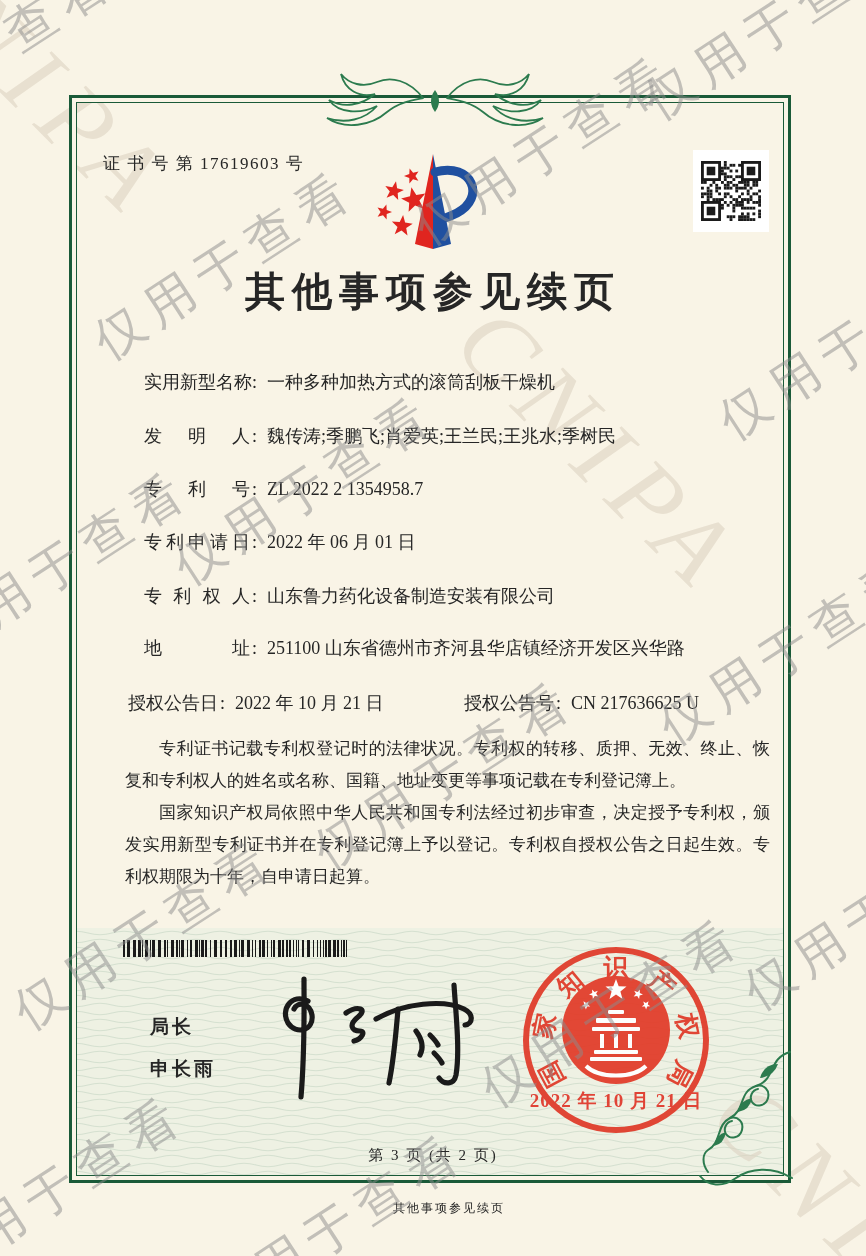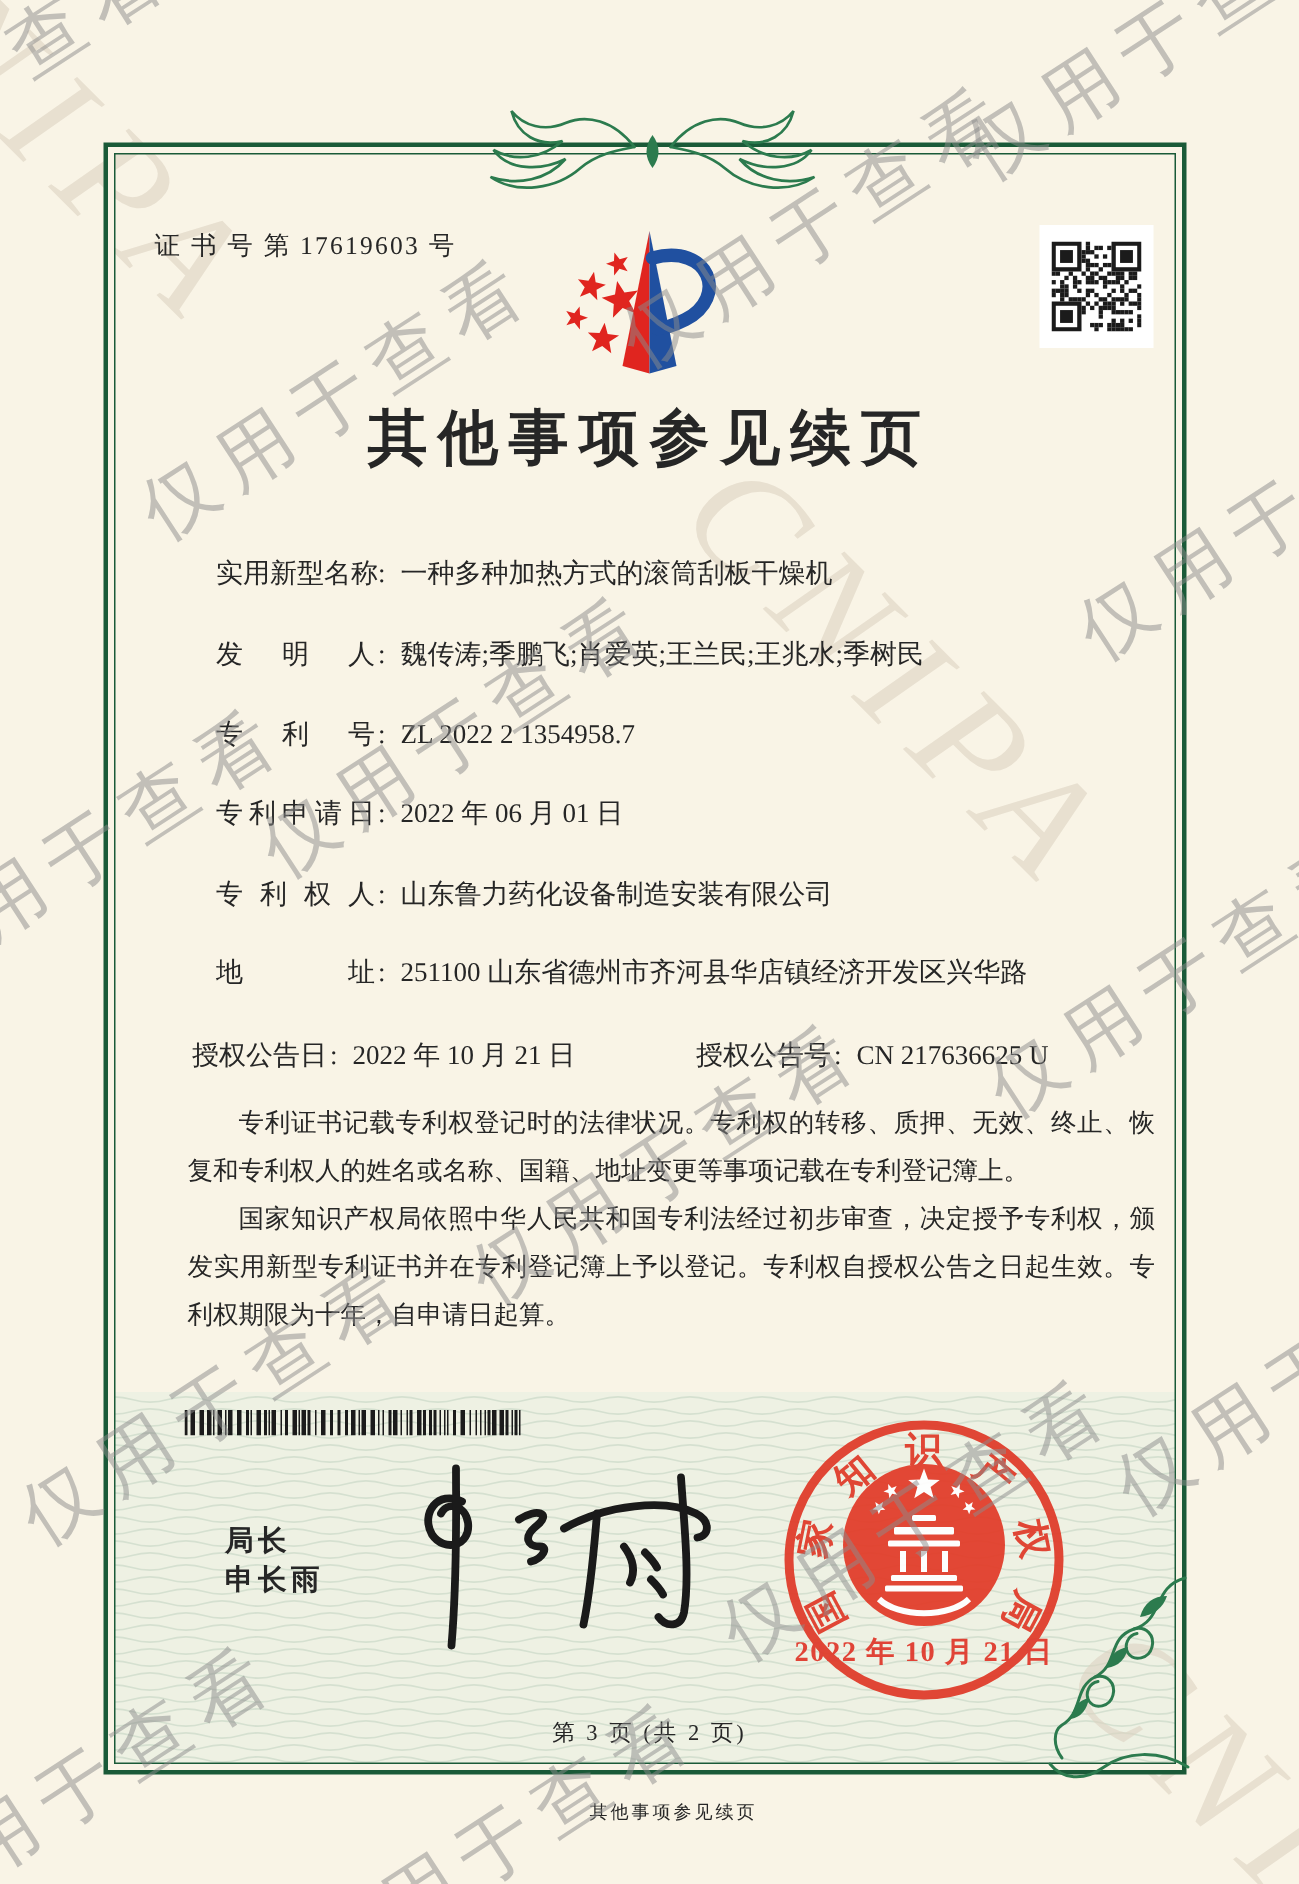--- a/index.html
+++ b/index.html
@@ -36,21 +36,21 @@
   .fcolon{display:inline-block;margin:0 10px 0 2px;}
   .grant-left{position:absolute;left:128px;top:691px;font-size:18px;white-space:nowrap;}
   .grant-right{position:absolute;left:464px;top:691px;font-size:18px;white-space:nowrap;}
   .bodytext{
     position:absolute;left:125px;top:733px;width:645px;
     font-size:17px;line-height:1.88;text-align:justify;
   }
   .bodytext p{margin:0;text-indent:2em;}
   .barcode{position:absolute;left:123px;top:940px;width:224px;height:17px;}
   .officer{position:absolute;left:150px;top:1014px;font-family:"Liberation Sans","DejaVu Sans",sans-serif;font-weight:700;font-size:19px;letter-spacing:3px;}
-  .officer .name{}
+  .officer .name{margin-top:16px;}
   .signature{position:absolute;left:258px;top:975px;z-index:12;}
   .seal{position:absolute;left:520px;top:944px;width:192px;height:192px;z-index:15;opacity:.93;}
   .seal .ringchar{
     position:absolute;width:28px;height:28px;line-height:28px;text-align:center;
     font-size:25px;font-weight:700;color:#e03a28;
   }
   .seal .sealdate{
     position:absolute;left:0;right:0;top:144px;text-align:center;
     color:#e0372a;font-size:19px;font-weight:700;letter-spacing:1px;
   }

